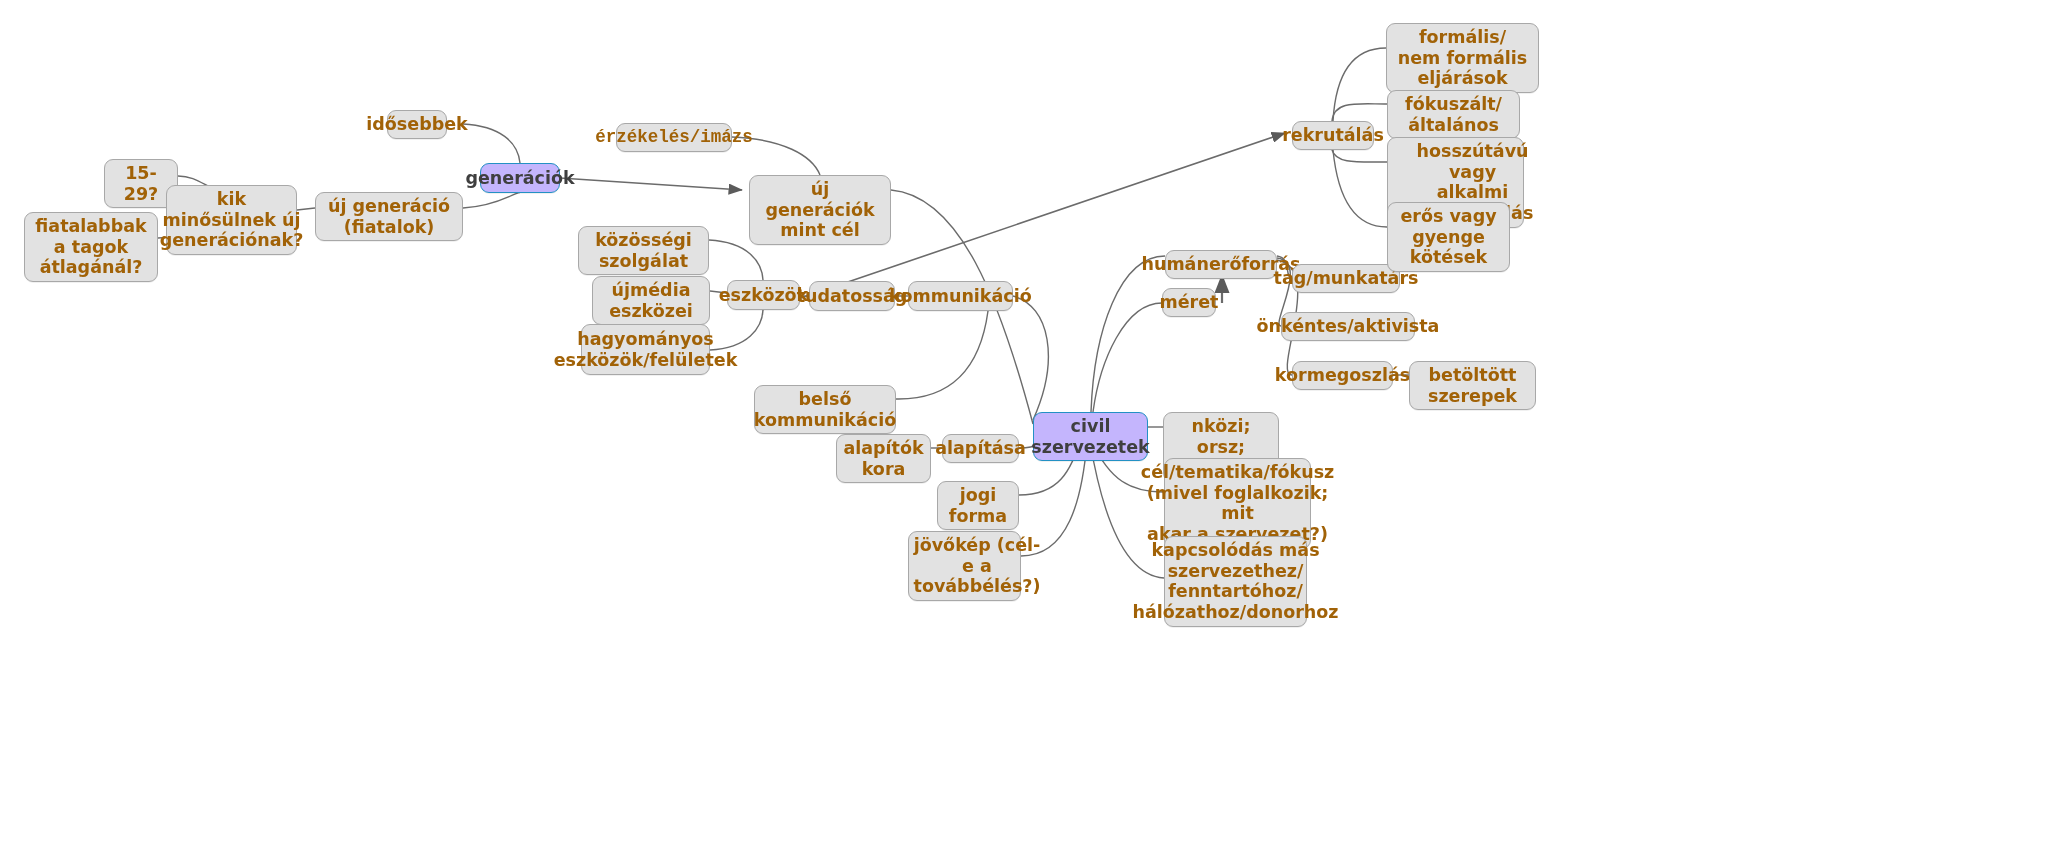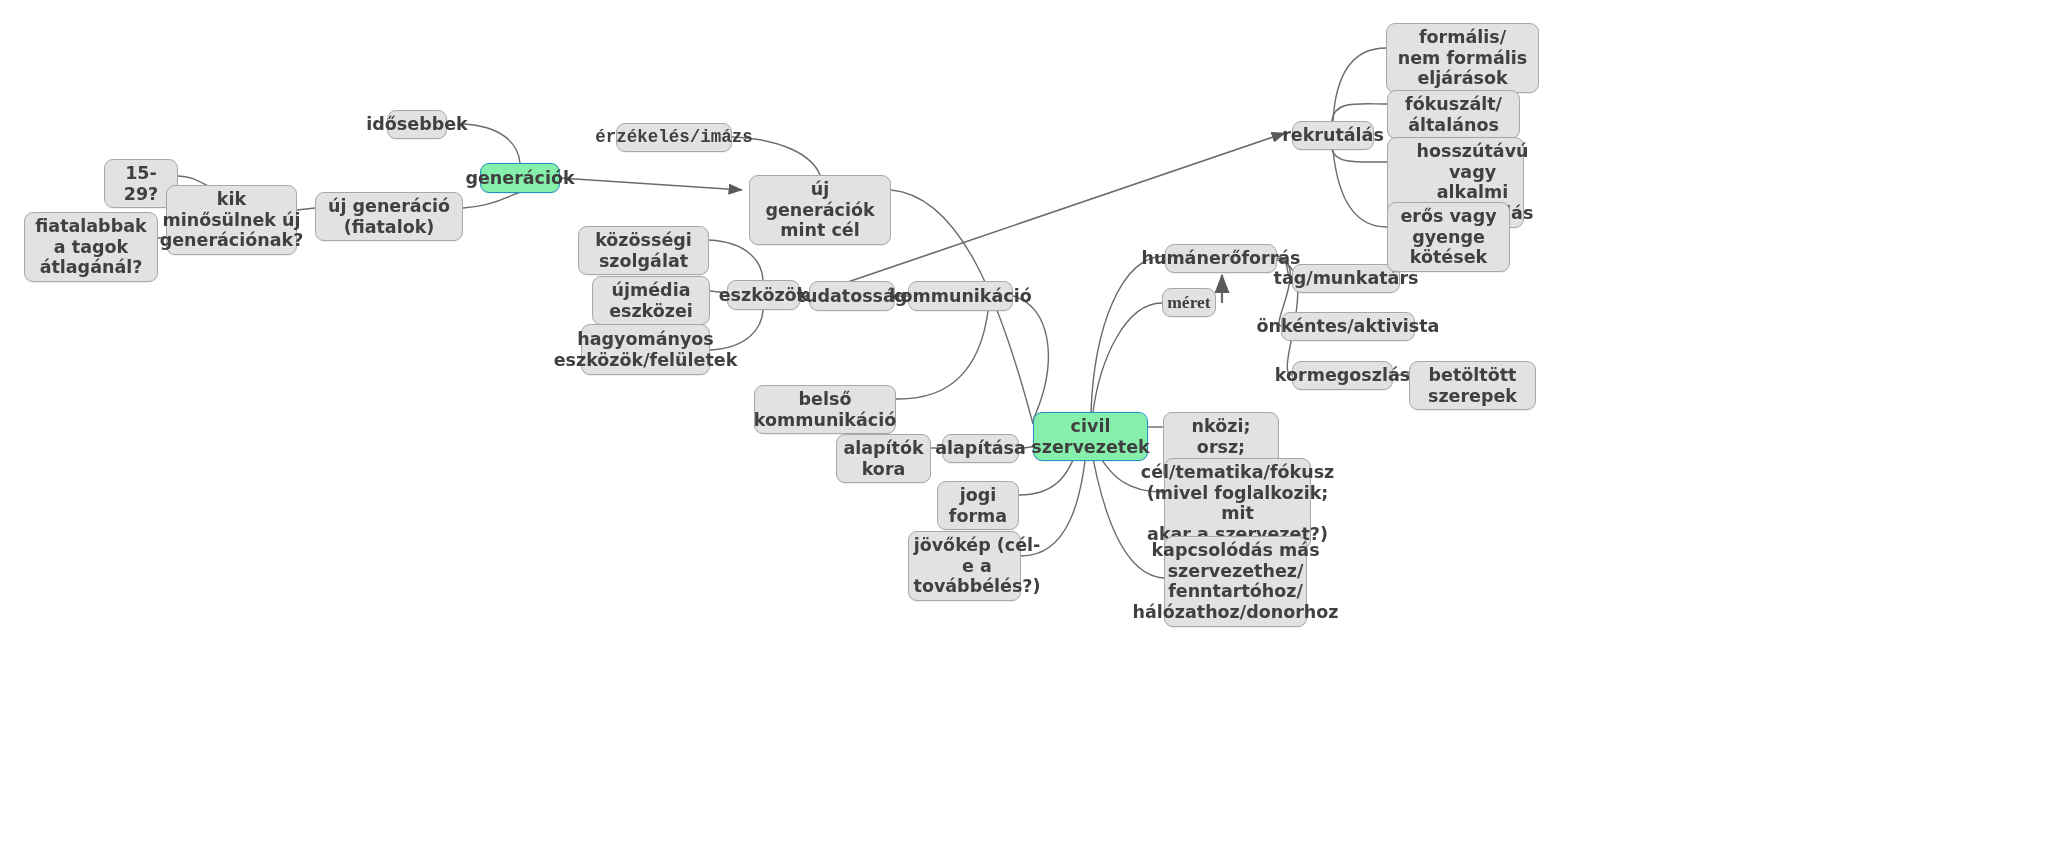--- a/index.html
+++ b/index.html
@@ -27,30 +27,30 @@
   .node {
     position: absolute;
     box-sizing: border-box;
     display: flex;
     align-items: center;
     justify-content: center;
     text-align: center;
     border: 1px solid #a8a8a8;
     border-radius: 9px;
     background: #e2e2e2;
-    color: #404040;
+    color: #a16207;
     font-weight: bold;
     font-size: 17.5px;
     line-height: 1.18;
     padding: 3px 9px;
     white-space: pre-line;
     box-shadow: 0 1px 0 rgba(0,0,0,0.06);
   }
   .node.accent {
-    background: #86efac;
+    background: #c4b5fd;
     border-color: #2391c4;
     color: #3f3f3f;
   }
 </style>
 </head>
 <body>
 
 <div id="stage" style="width: 2064px; height: 844px; background: rgb(255, 255, 255);">
   <svg id="edges" viewBox="0 0 2064 844" width="2064" height="844">
     <defs>
@@ -121,22 +121,22 @@
 továbbélés?)</div>
       <div class="node accent" style="left: 1033px; top: 412px; width: 115px; min-height: 30px;">civil szervezetek</div>
       <div class="node" style="left: 1163px; top: 412px; width: 116px; min-height: 29px;">nközi; orsz; helyi</div>
       <div class="node" style="left: 1164px; top: 458px; width: 147px; min-height: 68px;">cél/tematika/fókusz
 (mivel foglalkozik; mit
 akar a szervezet?)</div>
       <div class="node" style="left: 1164px; top: 536px; width: 143px; min-height: 82px;">kapcsolódás más
 szervezethez/
 fenntartóhoz/
 hálózathoz/donorhoz</div>
-      <div class="node" style="left: 1162px; top: 288px; width: 54px; min-height: 29px; font-family: Liberation Serif, serif;">méret</div>
-      <div class="node" style="left: 1165px; top: 244px; width: 112px; min-height: 29px;">humánerőforrás</div>
+      <div class="node" style="left: 1162px; top: 288px; width: 54px; min-height: 29px;">méret</div>
+      <div class="node" style="left: 1165px; top: 250px; width: 112px; min-height: 29px;">humánerőforrás</div>
       <div class="node" style="left: 1292px; top: 264px; width: 108px; min-height: 29px;">tag/munkatárs</div>
       <div class="node" style="left: 1281px; top: 312px; width: 134px; min-height: 29px;">önkéntes/aktivista</div>
       <div class="node" style="left: 1292px; top: 361px; width: 101px; min-height: 29px;">kormegoszlás</div>
       <div class="node" style="left: 1409px; top: 361px; width: 127px; min-height: 29px;">betöltött szerepek</div>
       <div class="node" style="left: 1292px; top: 121px; width: 82px; min-height: 29px;">rekrutálás</div>
       <div class="node" style="left: 1386px; top: 23px; width: 153px; min-height: 51px;">formális/ nem formális
 eljárások</div>
       <div class="node" style="left: 1387px; top: 90px; width: 133px; min-height: 29px;">fókuszált/általános</div>
       <div class="node" style="left: 1387px; top: 137px; width: 137px; min-height: 51px; padding-left: 43px;">hosszútávú vagy
 alkalmi kapcsolódás</div>

